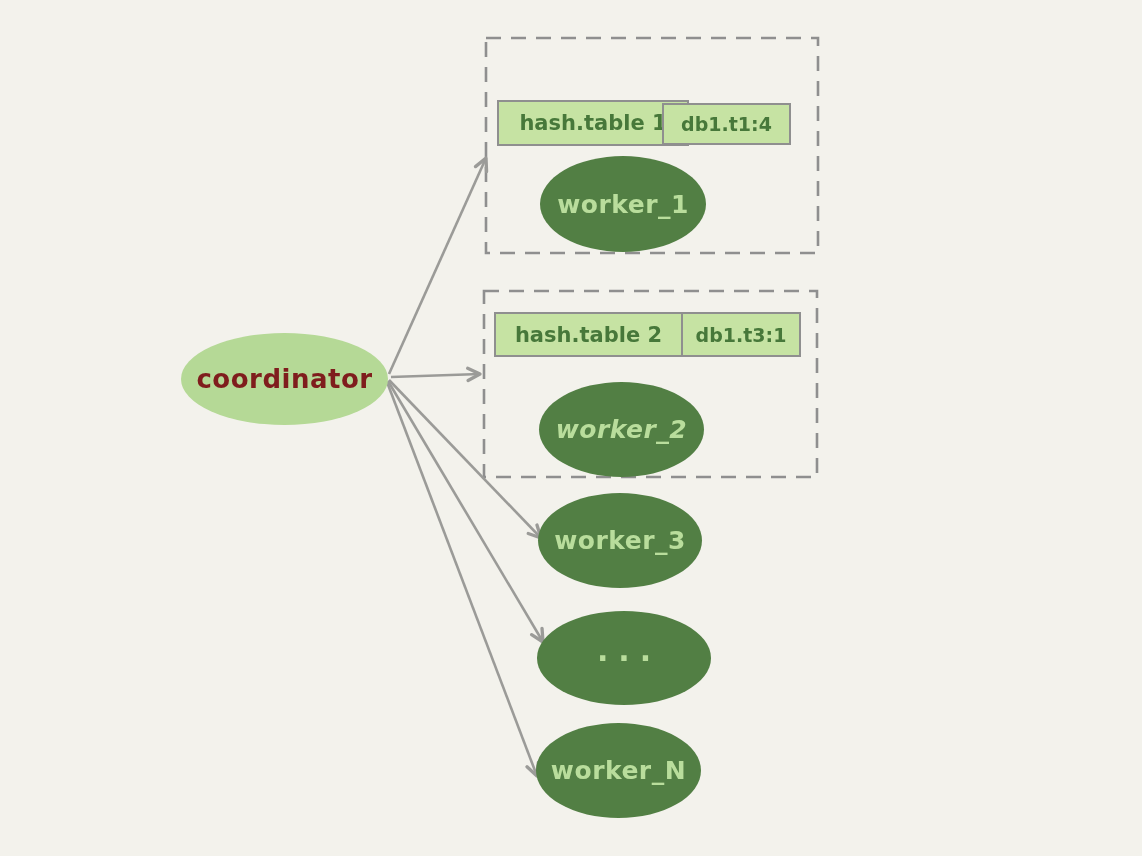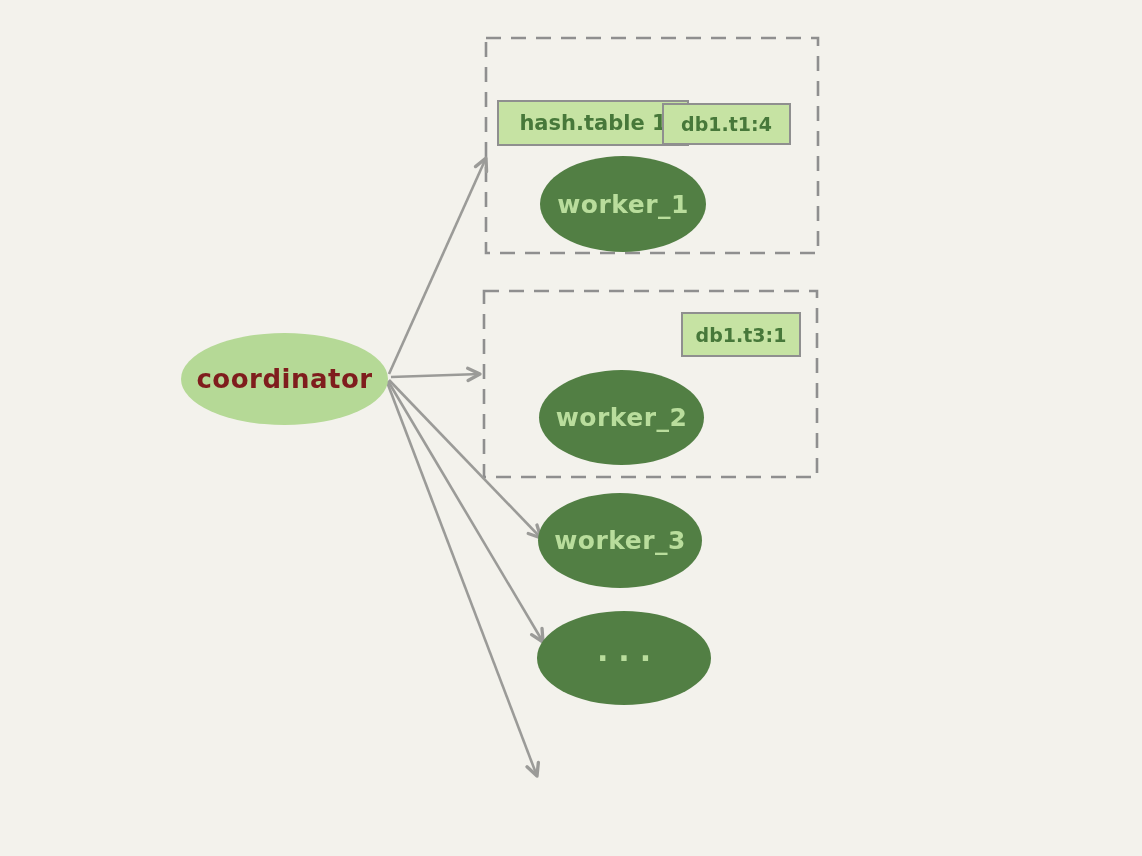--- a/index.html
+++ b/index.html
@@ -41,21 +41,21 @@
     font-weight:bold;font-size:26px;
     letter-spacing:0.5px;
   }
   .worker{
     background:var(--worker-fill);
     color:var(--worker-text);
     font-weight:bold;font-size:25px;
     letter-spacing:0.5px;
   }
   .worker-1{left:540px;top:156px;width:166px;height:96px;}
-  .worker-2{left:539px;top:370px;width:165px;height:95px;}
+  .worker-2{left:539px;top:382px;width:165px;height:95px;font-style:italic;}
   .worker-3{left:538px;top:493px;width:164px;height:95px;}
   .worker-dots{left:537px;top:611px;width:164px;height:94px;font-size:30px;letter-spacing:10px;padding-left:10px;}
   .worker-n{left:536px;top:723px;width:165px;height:95px;}
   .cell{
     position:absolute;
     display:flex;align-items:center;justify-content:center;
     background:var(--cell-fill);
     border:2.5px solid var(--box-border);
     color:var(--cell-text);
     font-weight:bold;
@@ -98,27 +98,33 @@
   <div class="cell t1-title">
     <span>hash.table 1</span>
   </div>
   <div class="cell t1-e1">
     <span>db1.t1:4</span>
   </div>
   <div class="node worker worker-1">
     <span>worker_1</span>
   </div>
 
+  <div class="cell t2-title">
+    <span>hash.table 2</span>
+  </div>
   <div class="cell t2-e1">
     <span>db1.t3:1</span>
   </div>
   <div class="node worker worker-2">
     <span>worker_2</span>
   </div>
 
   <div class="node worker worker-3">
     <span>worker_3</span>
   </div>
   <div class="node worker worker-dots">
     <span>···</span>
   </div>
+  <div class="node worker worker-n">
+    <span>worker_N</span>
+  </div>
 
 </div>
 
 </body></html>

